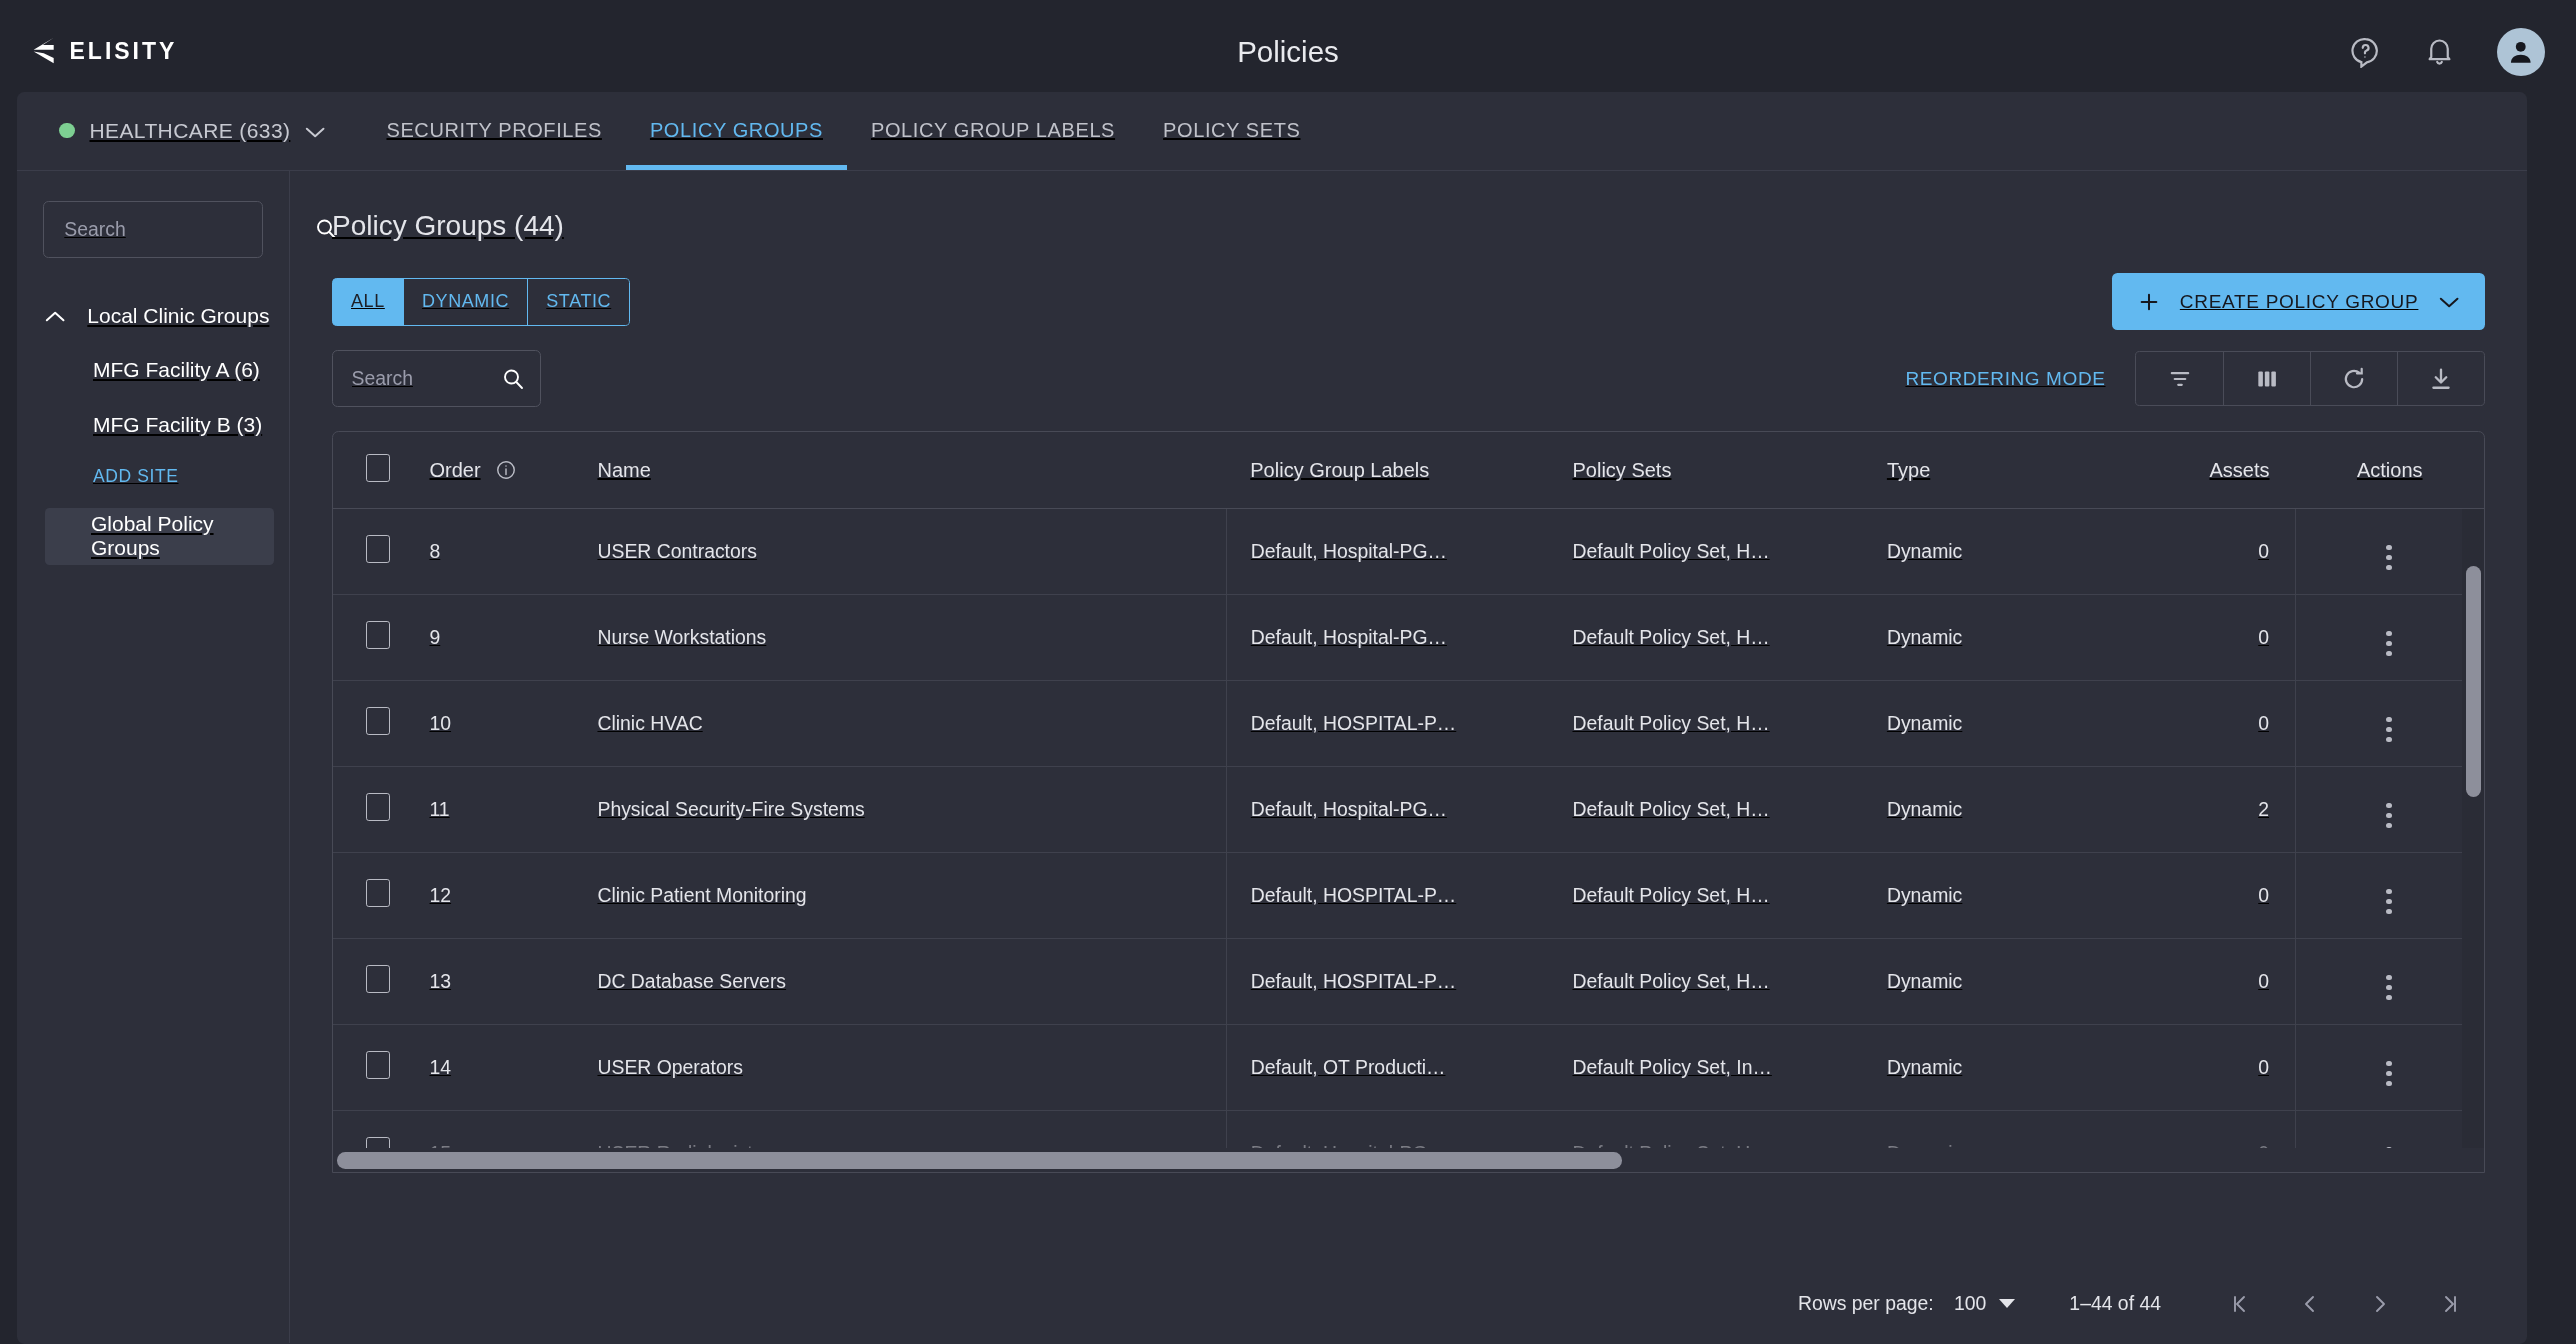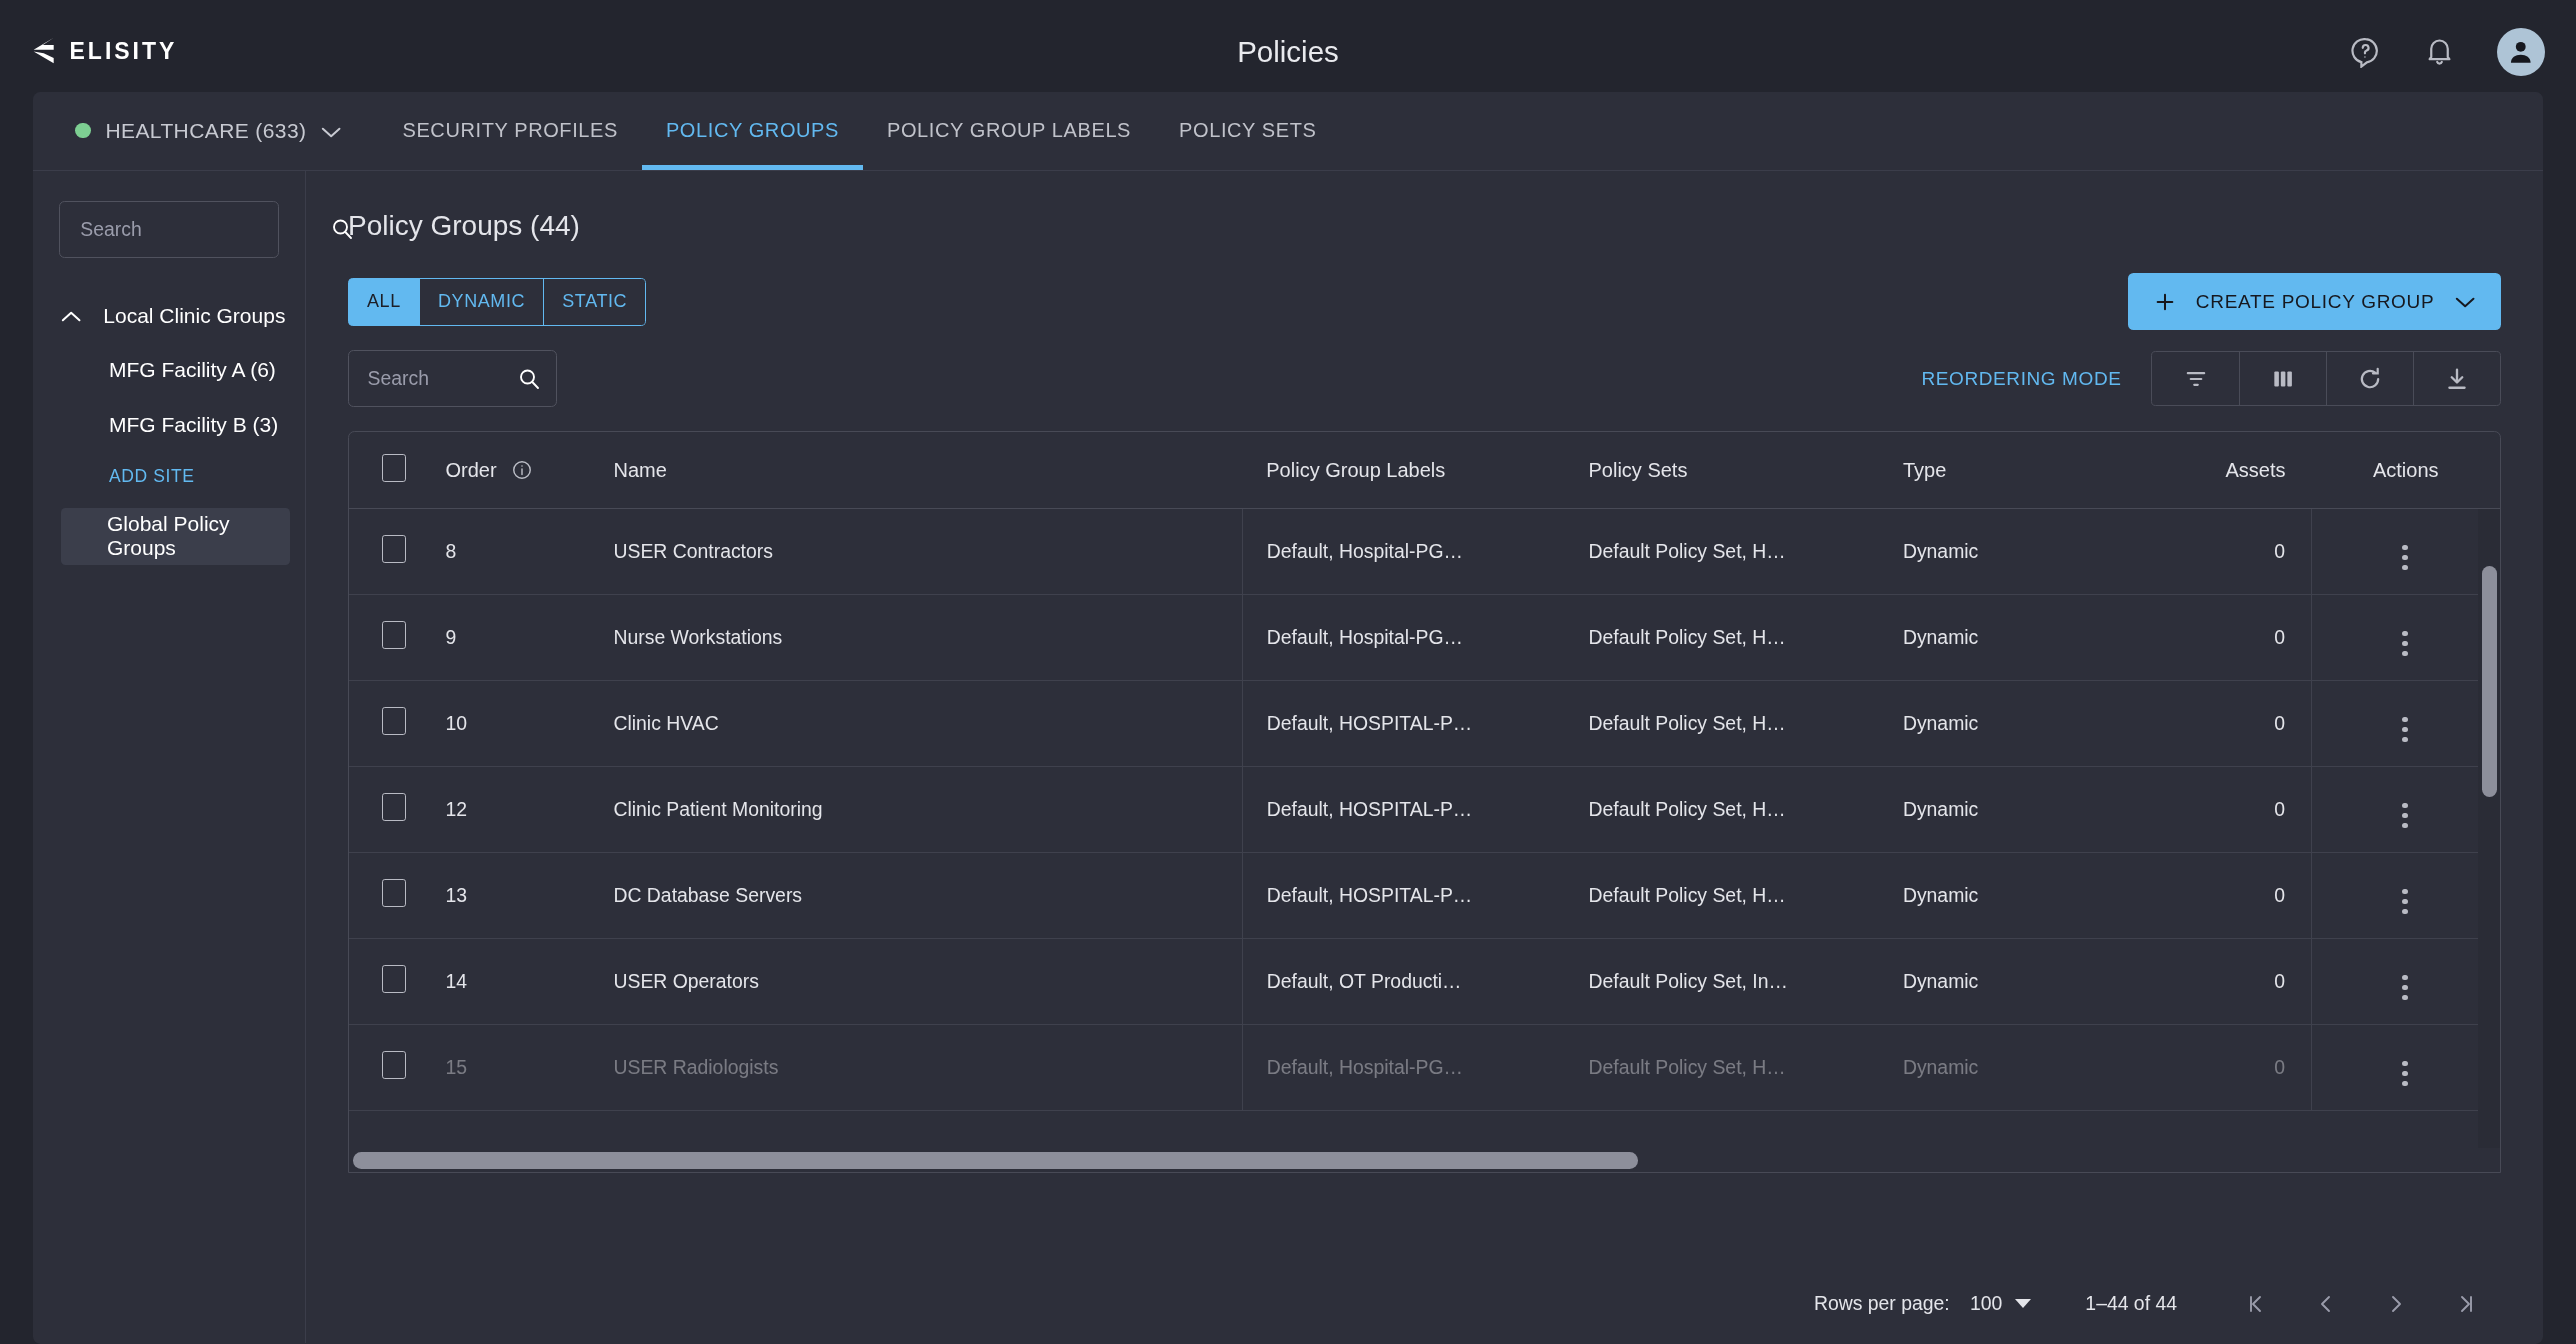--- a/index.html
+++ b/index.html
@@ -33,25 +33,26 @@
   }
   .icon-btn { width: 33px; height: 33px; cursor: pointer; display:block; }
   .avatar {
     width: 48px; height: 48px; border-radius: 50%;
     background: #aec4d6; display: flex; align-items: center; justify-content: center;
     cursor: pointer;
   }
 
   
   .card {
-    position: absolute; left: 33px; top: 92px;
+    position: absolute; left: 17px; top: 92px;
     width: 2510px; height: 1252px;
     background: #2d2f3a;
     border-radius: 7.4px;
     overflow: hidden;
+    text-decoration: underline;
   }
 
   
   .tabstrip {
     height: 79px; display: flex; align-items: flex-end;
     border-bottom: 0.9px solid #3b3d4a;
     padding-left: 0;
   }
   .site-selector {
     display: flex; align-items: center; gap: 14.8px;
@@ -461,20 +462,34 @@
               <td class="c-type">Dynamic</td>
               <td class="c-assets">0</td>
               <td class="c-actions"><span class="kebab">
                     <i></i>
                     <i></i>
                     <i></i>
                   </span></td>
             </tr>
             <tr>
               <td class="c-check"><span class="cbox"></span></td>
+              <td class="c-order">11</td>
+              <td class="c-name">Physical Security-Fire Systems</td>
+              <td class="c-labels">Default, Hospital-PG…</td>
+              <td class="c-sets">Default Policy Set, H…</td>
+              <td class="c-type">Dynamic</td>
+              <td class="c-assets">2</td>
+              <td class="c-actions"><span class="kebab">
+                    <i></i>
+                    <i></i>
+                    <i></i>
+                  </span></td>
+            </tr>
+            <tr>
+              <td class="c-check"><span class="cbox"></span></td>
               <td class="c-order">12</td>
               <td class="c-name">Clinic Patient Monitoring</td>
               <td class="c-labels">Default, HOSPITAL-P…</td>
               <td class="c-sets">Default Policy Set, H…</td>
               <td class="c-type">Dynamic</td>
               <td class="c-assets">0</td>
               <td class="c-actions"><span class="kebab">
                     <i></i>
                     <i></i>
                     <i></i>

